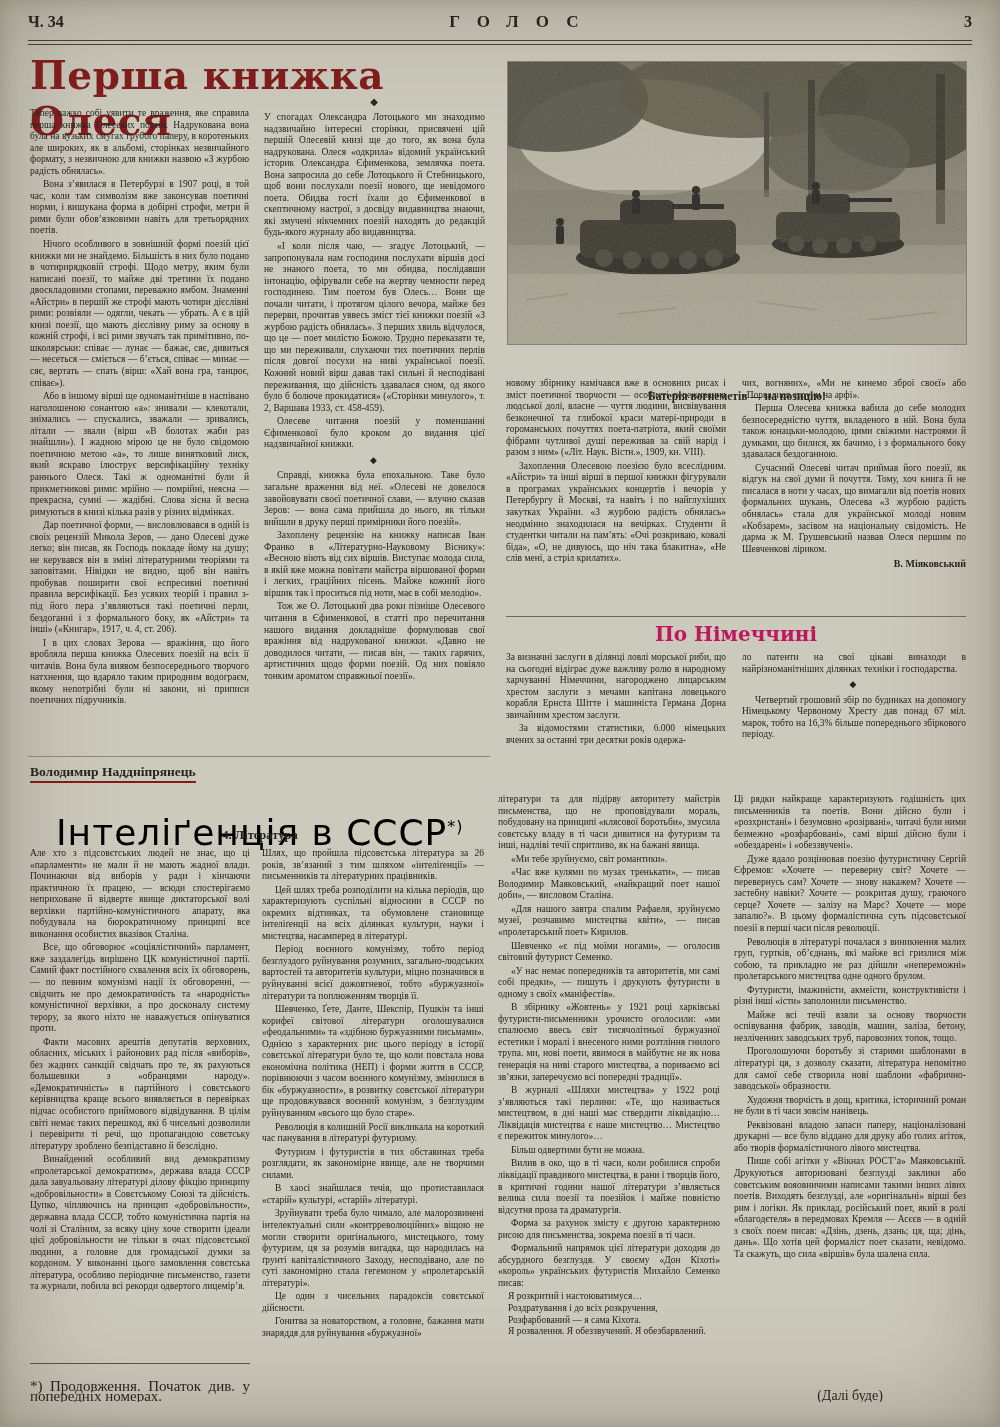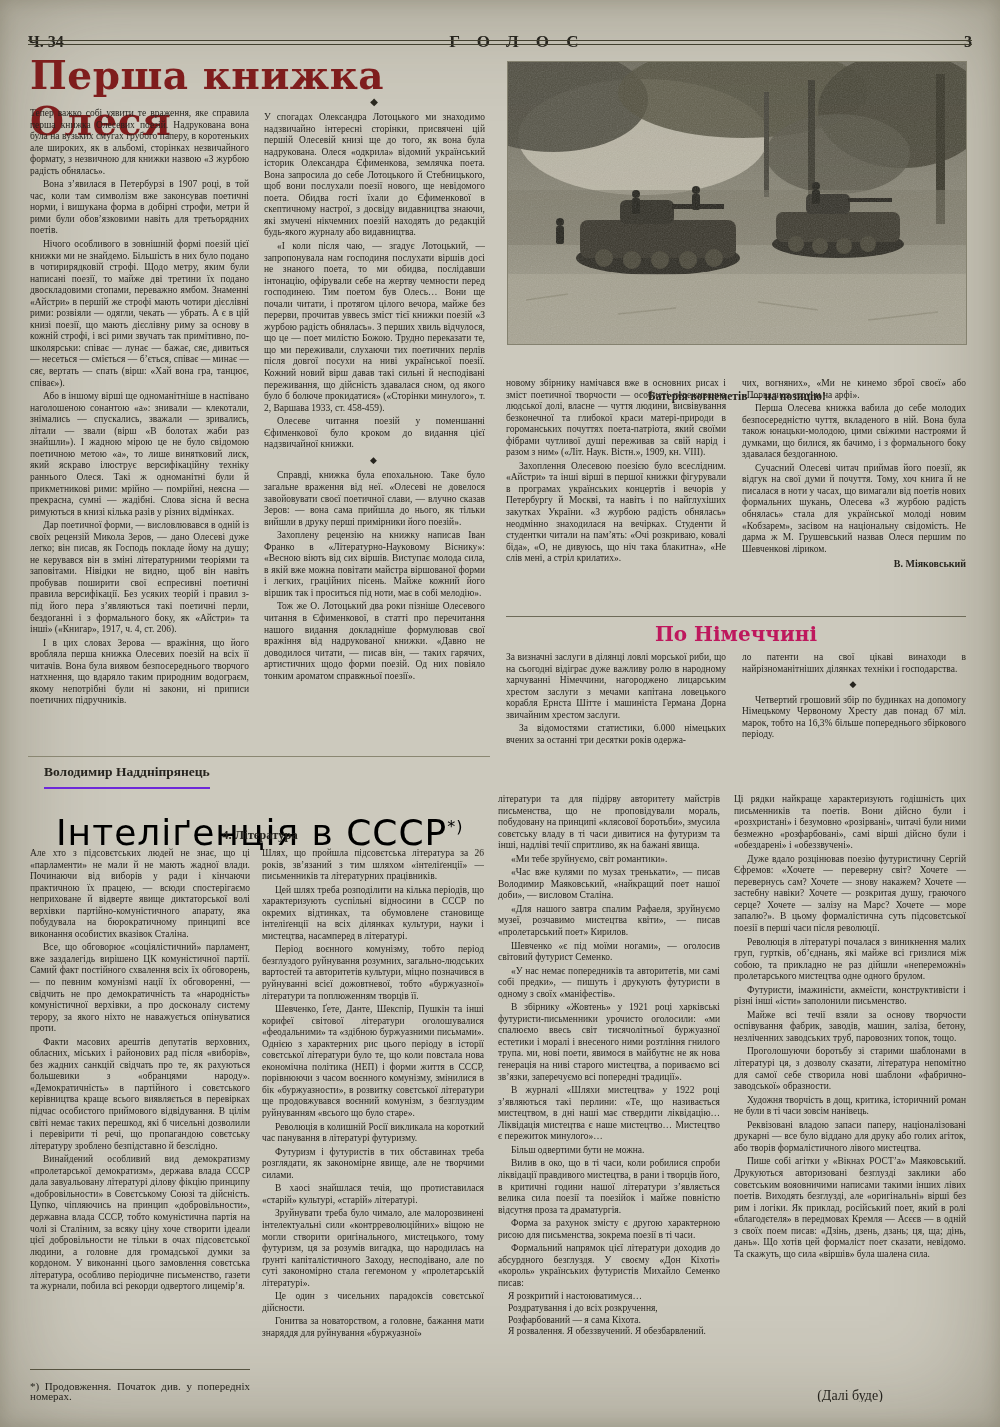--- a/index.html
+++ b/index.html
@@ -6,21 +6,21 @@
   body{
     width:1000px;height:1427px;position:relative;
     background:#ccc9bd;
     font-family:"Liberation Serif", serif;
     color:#26241e;
     overflow:hidden;
   }
   .vignette{position:absolute;inset:0;pointer-events:none;
     box-shadow:inset 0 0 110px rgba(70,62,40,.38), inset 0 0 18px rgba(70,62,40,.22);}
   
-  .header-row{position:absolute;left:28px;top:12px;width:944px;display:flex;justify-content:space-between;align-items:baseline;margin-top:20px;}
+  .header-row{position:absolute;left:28px;top:12px;width:944px;display:flex;justify-content:space-between;align-items:baseline;}
   .issue,.pagenum{font-weight:bold;font-size:16px;}
   .masthead{font-weight:bold;font-size:17px;letter-spacing:17px;padding-left:17px;}
   .header-rule{position:absolute;left:28px;top:40px;width:944px;height:3px;
     border-top:1px solid #42402f;border-bottom:1px solid #42402f;}
   
   .a1-headline{position:absolute;left:30px;top:52px;width:468px;
     font-family:"DejaVu Serif", serif;font-weight:bold;font-size:39px;letter-spacing:.5px;color:#7f1d1d;}
   .orn{text-align:center !important;text-indent:0 !important;font-size:9px;letter-spacing:2px;padding:2px 0;}
   .ornament{position:absolute;text-align:center;font-size:10px;color:#2a281f;}
   .orn-a1{left:264px;top:96px;width:220px;}
@@ -38,33 +38,33 @@
   .photo-caption{position:absolute;left:508px;top:350px;width:458px;text-align:center;
     font-weight:bold;font-size:11.5px;margin-top:40px;}
   
   .rule-right{position:absolute;left:506px;top:616px;width:460px;border-top:1px solid #6d6a58;}
   .germany-headline{position:absolute;left:506px;top:622px;width:460px;text-align:center;
     font-weight:bold;font-size:20px;font-family:"DejaVu Serif", serif;color:#be185d;}
   .de-col1{left:506px;top:652px;width:220px;height:132px;}
   .de-col2{left:742px;top:652px;width:224px;height:132px;}
   
   .rule-left{position:absolute;left:28px;top:756px;width:462px;border-top:1px solid #8a8772;}
-  .a2-byline{position:absolute;left:44px;top:764px;font-weight:bold;font-size:13.5px;
-    border-bottom:2px solid #6d28d9;padding-bottom:7px;}
+  .a2-byline{position:absolute;left:30px;top:764px;font-weight:bold;font-size:13.5px;
+    border-bottom:2px solid #7f1d1d;padding-bottom:1px;}
   .a2-headline{position:absolute;left:56px;top:812px;width:436px;
     font-family:"DejaVu Sans", sans-serif;font-weight:normal;font-size:36px;letter-spacing:1px;color:#000000;}
   .a2-headline sup{font-size:16px;}
   .a2-subhead{position:absolute;left:30px;top:828px;width:460px;text-align:center;
     font-weight:bold;font-size:12.5px;}
   .a2-col1{left:30px;top:848px;width:220px;height:554px;display:flex;flex-direction:column;}
   .a2-col2{left:262px;top:848px;width:222px;height:554px;}
   .a2-col3{left:498px;top:794px;width:222px;height:608px;}
   .a2-col4{left:734px;top:794px;width:232px;height:608px;display:flex;flex-direction:column;}
-  .footnote{margin-top:auto;font-size:11px;line-height:10.6px;border-top:1px solid #55523f;
-    padding-top:11px;width:100%;}
+  .footnote{margin-top:auto;font-size:15px;line-height:10.6px;border-top:1px solid #55523f;
+    padding-top:17px;width:100%;}
   .footnote p{text-indent:0;}
   .poem p{text-indent:0;padding-left:10px;margin-bottom:0;}
   .continued{margin-top:auto;text-align:center;font-weight:normal;font-size:14px;padding-top:2px;}
 </style>
 </head>
 <body>
 
 <div class="vignette"></div>
 
 <div class="header-row">

